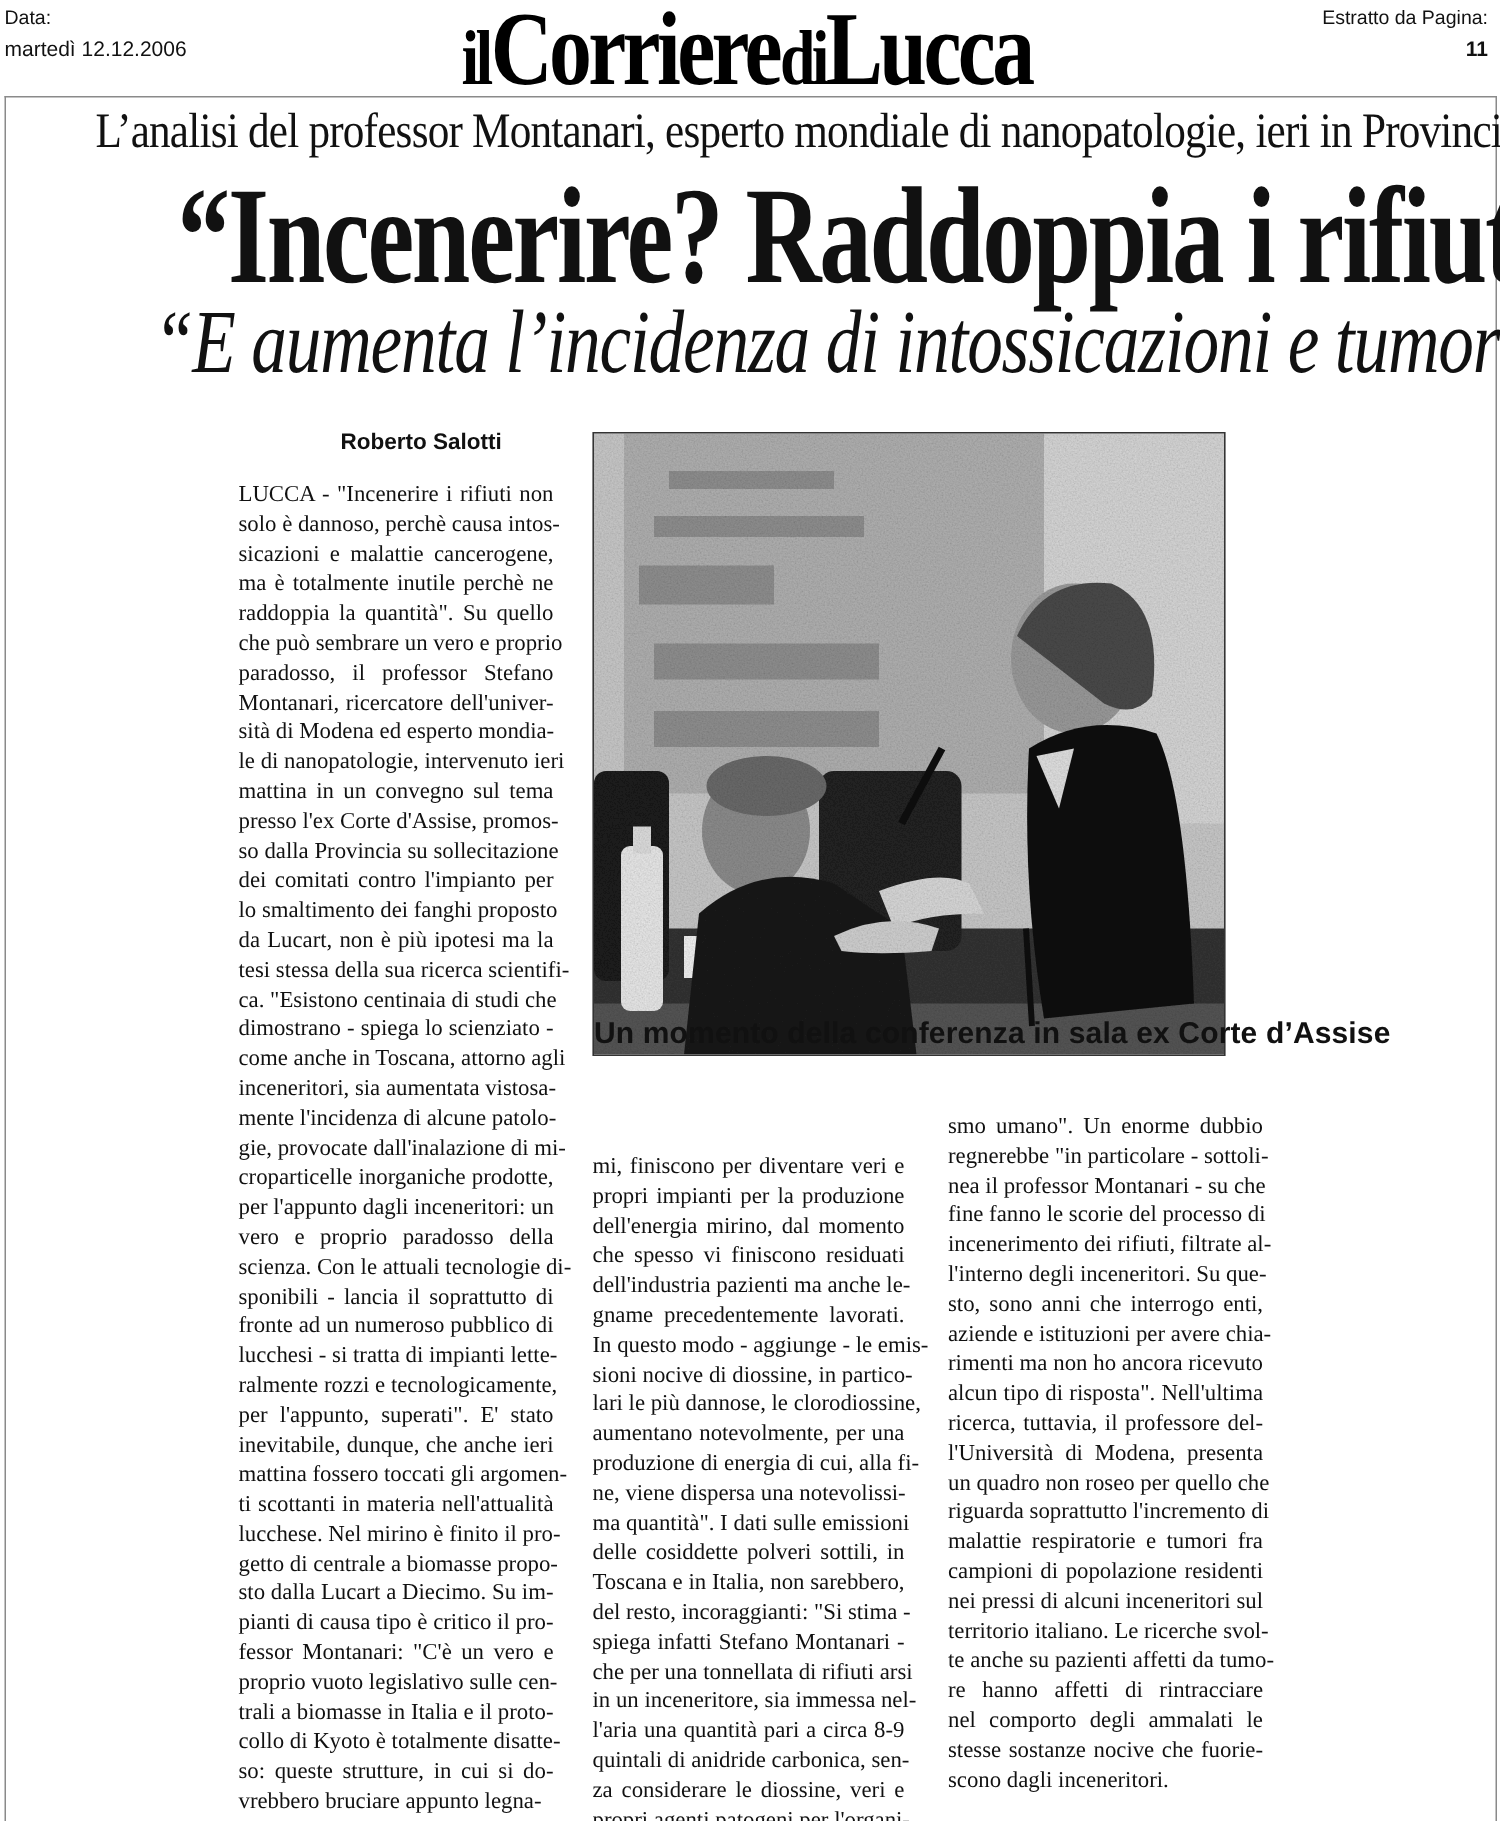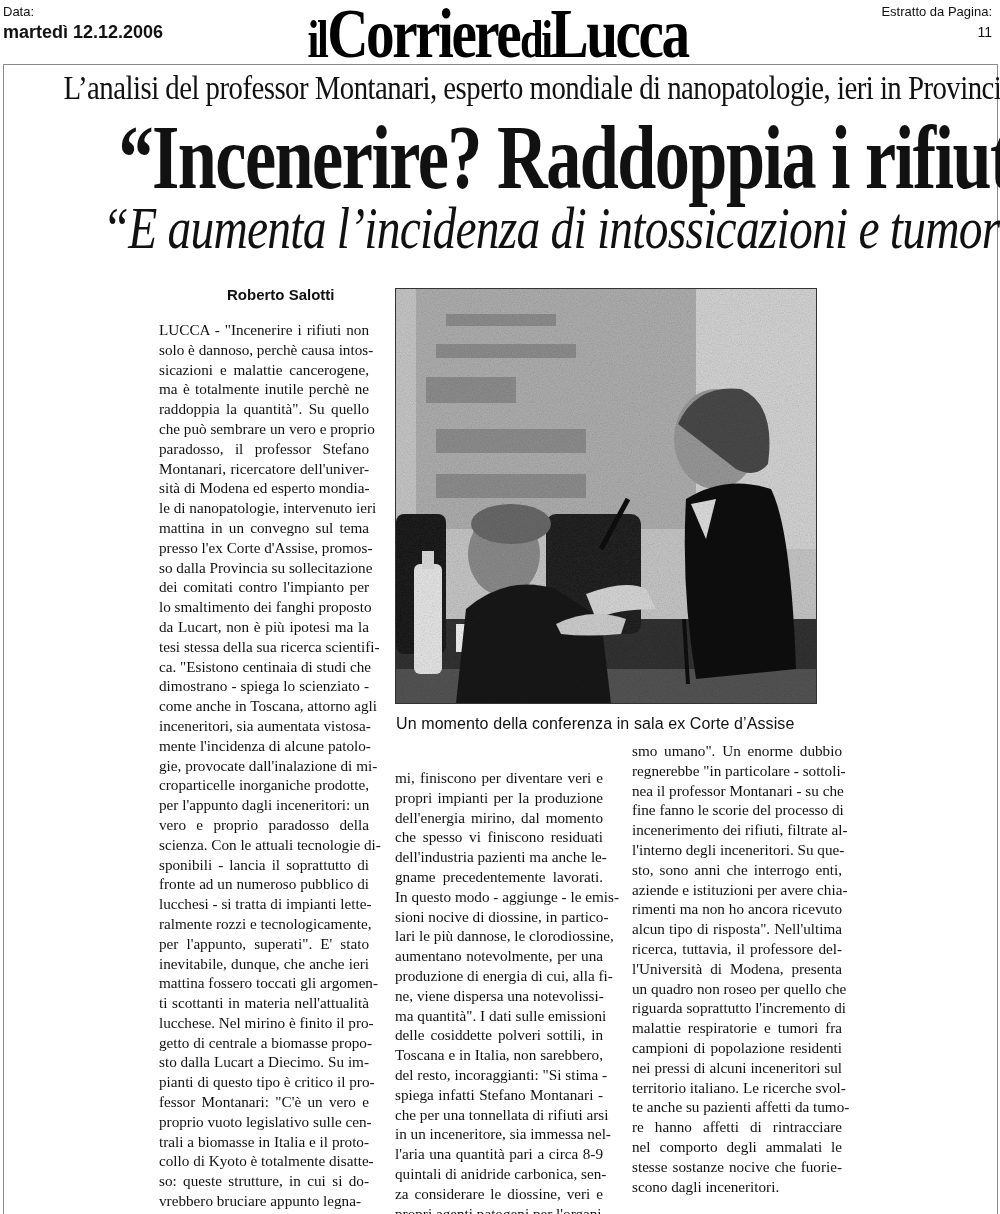--- a/index.html
+++ b/index.html
@@ -3,23 +3,23 @@
 <meta charset="utf-8">
 <style>
   html, body { margin: 0; padding: 0; background: #ffffff; }
   body { width: 1000px; height: 1214px; position: relative; overflow: hidden; color: #111; }
 
   .sans { font-family: "Liberation Sans", "DejaVu Sans", sans-serif; }
   .serif { font-family: "Liberation Serif", "DejaVu Serif", serif; }
 
   
   .meta-left { position: absolute; left: 3px; top: 2px; font-size: 13px; line-height: 20px; }
-  .meta-left .date { font-weight: bold; font-size: 18px; }
+  .meta-left .date { font-weight: normal; font-size: 14px; }
   .meta-right { position: absolute; right: 8px; top: 2px; font-size: 13px; line-height: 20px; text-align: right; }
-  .meta-right .page { font-weight: normal; font-size: 14px; }
+  .meta-right .page { font-weight: bold; font-size: 14px; }
 
   .masthead { position: absolute; left: 0; width: 1000px; top: -6px; text-align: center;
     font-family: "Liberation Serif", "DejaVu Serif", serif; font-weight: bold; color: #000;
     letter-spacing: -3px; transform: scaleX(0.72); transform-origin: 487px 0; white-space: nowrap; }
   .masthead .small { font-size: 52px; }
   .masthead .big { font-size: 70px; }
 
   
   .frame { position: absolute; left: 3px; top: 64px; width: 993px; height: 1160px;
     border: 1px solid #8a8a8a; border-bottom: none; }
@@ -43,21 +43,21 @@
   .col .ln { display: block; white-space: nowrap; text-align: justify; text-align-last: justify;
     height: 19.8px; overflow: visible; }
   .col .ln.last { text-align-last: left; }
   .col1 { left: 159px; top: 320px; width: 210px; }
   .col2 { left: 395px; top: 768px; width: 208px; }
   .col3 { left: 632px; top: 741px; width: 210px; }
 
   
   .photo { position: absolute; left: 395px; top: 288px; width: 420px; height: 414px;
     border: 1px solid #333; overflow: hidden; background: #bcbcbc; }
-  .caption { position: absolute; left: 396px; top: 715px; font-size: 16px; letter-spacing: 0.1px; }
+  .caption { position: absolute; left: 396px; top: 678px; font-size: 20px; letter-spacing: 0.1px; font-weight: bold; }
 </style>
 </head>
 <body>
 
 <div class="meta-left sans">
   <div>Data:</div>
   <div class="date">martedì 12.12.2006</div>
 </div>
 
 <div class="masthead" style="transform: scaleX(0.816957);">
@@ -167,21 +167,21 @@
     <span class="ln">fronte ad un numeroso pubblico di</span>
     <span class="ln">lucchesi - si tratta di impianti lette-</span>
     <span class="ln">ralmente rozzi e tecnologicamente,</span>
     <span class="ln">per l'appunto, superati". E' stato</span>
     <span class="ln">inevitabile, dunque, che anche ieri</span>
     <span class="ln">mattina fossero toccati gli argomen-</span>
     <span class="ln">ti scottanti in materia nell'attualità</span>
     <span class="ln">lucchese. Nel mirino è finito il pro-</span>
     <span class="ln">getto di centrale a biomasse propo-</span>
     <span class="ln">sto dalla Lucart a Diecimo. Su im-</span>
-    <span class="ln">pianti di questo tipo è critico il pro-</span>
+    <span class="ln">pianti di causa tipo è critico il pro-</span>
     <span class="ln">fessor Montanari: "C'è un vero e</span>
     <span class="ln">proprio vuoto legislativo sulle cen-</span>
     <span class="ln">trali a biomasse in Italia e il proto-</span>
     <span class="ln">collo di Kyoto è totalmente disatte-</span>
     <span class="ln">so: queste strutture, in cui si do-</span>
     <span class="ln last">vrebbero bruciare appunto legna-</span>
   </div>
 <div class="col col2 serif">
     <span class="ln">mi, finiscono per diventare veri e</span>
     <span class="ln">propri impianti per la produzione</span>

